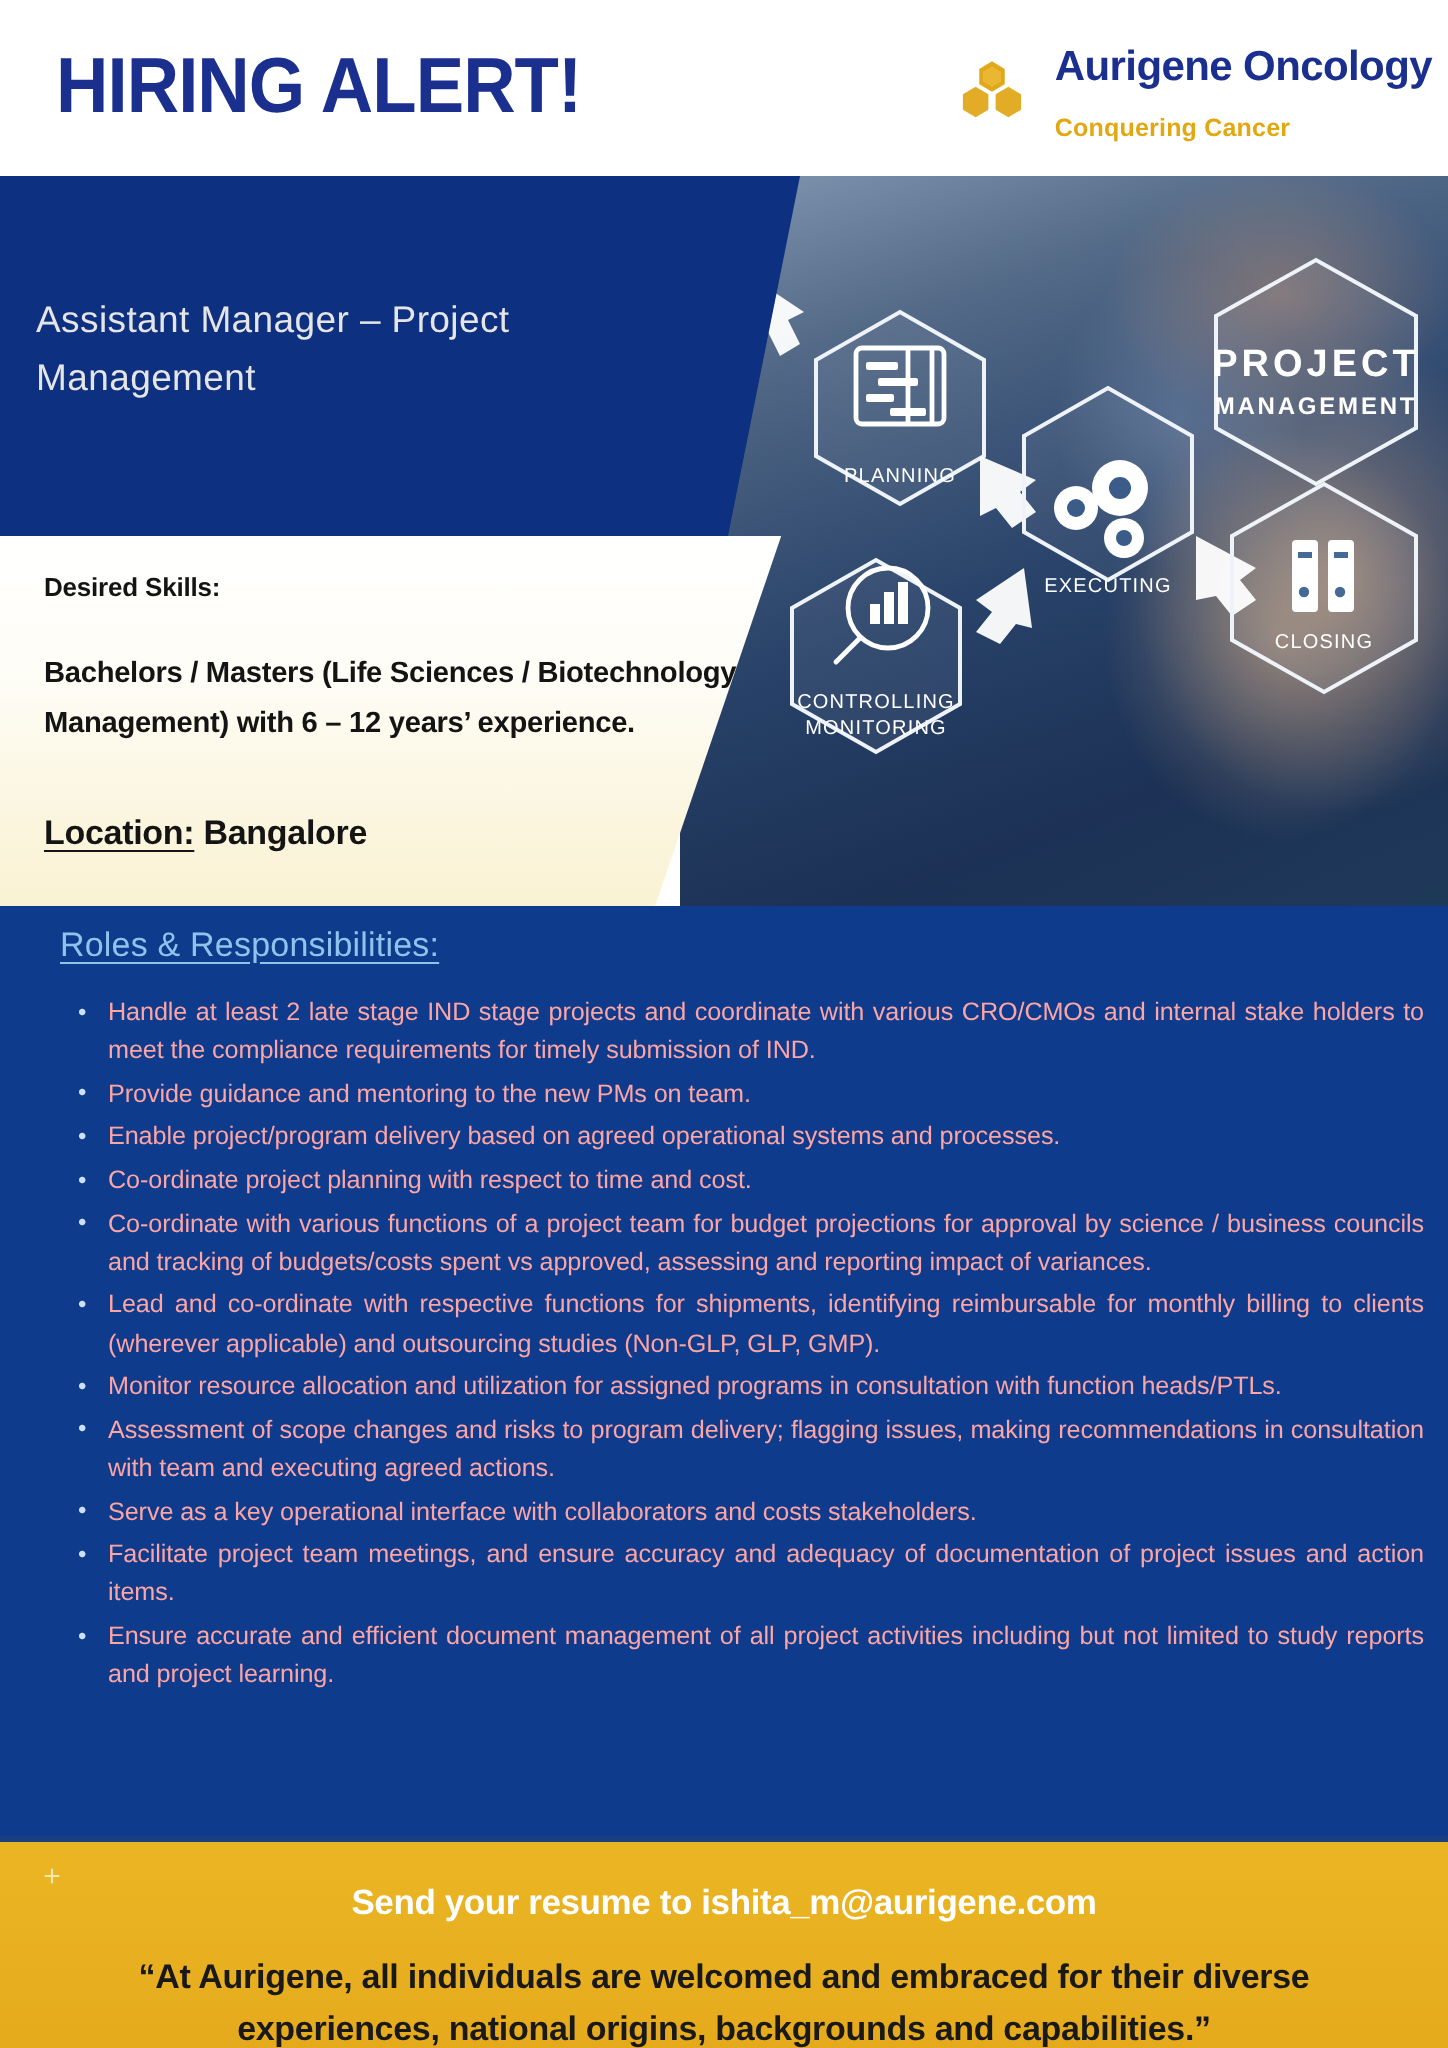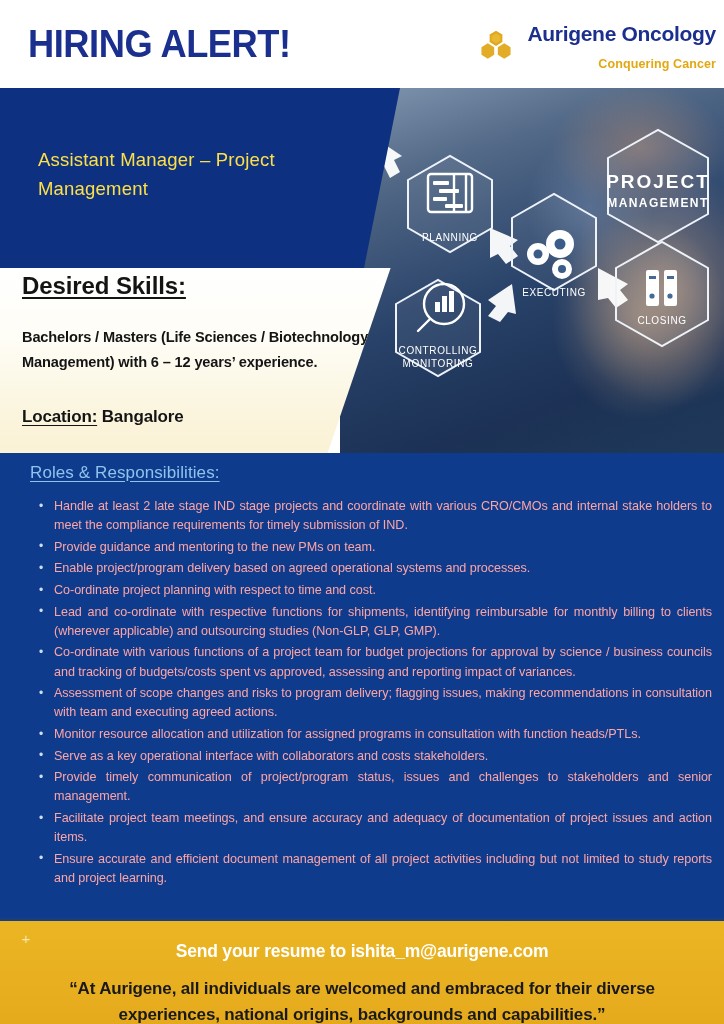--- a/index.html
+++ b/index.html
@@ -60,21 +60,20 @@
     letter-spacing: -0.3px;
     white-space: nowrap;
   }
   .logo-tag {
     font-size: 12.5px;
     font-weight: 700;
     color: #e3a811;
     letter-spacing: 0.1px;
     margin-top: 14px;
     white-space: nowrap;
-    text-align: right;
   }
 
   
   .hero {
     position: absolute;
     left: 0; top: 88px;
     width: 724px; height: 365px;
     overflow: hidden;
     background: #ffffff;
   }
@@ -102,44 +101,43 @@
   
   .title-block {
     position: absolute;
     left: 0; top: 0;
     width: 400px; height: 180px;
     background: #0d3080;
     clip-path: polygon(0 0, 100% 0, 91% 100%, 0 100%);
   }
   .job-title {
     position: absolute;
-    left: 38px; top: 57px;
+    left: 18px; top: 57px;
     width: 300px;
-    color: #fde047;
+    color: #e5e5e5;
     font-size: 18.5px;
     font-weight: 400;
     line-height: 1.58;
     letter-spacing: 0.2px;
   }
 
   
   .skills-block {
     position: absolute;
     left: 0; top: 180px;
     width: 420px; height: 185px;
     background: linear-gradient(to bottom, #ffffff 0%, #fefdf6 38%, #fbf5de 78%, #faf2d4 100%);
     clip-path: polygon(0 0, 93% 0, 78% 100%, 0 100%);
   }
   .skills-head {
     position: absolute;
-    left: 22px; top: 4px;
-    font-size: 24px;
+    left: 22px; top: 18px;
+    font-size: 13px;
     font-weight: 700;
     color: #141414;
-    text-decoration: underline;
     text-underline-offset: 3px;
     letter-spacing: -0.1px;
   }
   .skills-body {
     position: absolute;
     left: 22px; top: 57px;
     width: 372px;
     font-size: 14.6px;
     font-weight: 700;
     color: #141414;
@@ -373,26 +371,25 @@
     </div>
   </div>
 
   <div class="roles">
     <div class="roles-title">Roles &amp; Responsibilities:</div>
     <ul class="bullets" id="roles-list">
         <li>Handle at least 2 late stage IND stage projects and coordinate with various CRO/CMOs and internal stake holders to meet the compliance requirements for timely submission of IND.</li>
         <li>Provide guidance and mentoring to the new PMs on team.</li>
         <li>Enable project/program delivery based on agreed operational systems and processes.</li>
         <li>Co-ordinate project planning with respect to time and cost.</li>
+        <li>Co-ordinate with various functions of a project team for budget projections for approval by science / business councils and tracking of budgets/costs spent vs approved, assessing and reporting impact of variances.</li>
         <li>Lead and co-ordinate with respective functions for shipments, identifying reimbursable for monthly billing to clients (wherever applicable) and outsourcing studies (Non-GLP, GLP, GMP).</li>
-        <li>Co-ordinate with various functions of a project team for budget projections for approval by science / business councils and tracking of budgets/costs spent vs approved, assessing and reporting impact of variances.</li>
+        <li>Monitor resource allocation and utilization for assigned programs in consultation with function heads/PTLs.</li>
         <li>Assessment of scope changes and risks to program delivery; flagging issues, making recommendations in consultation with team and executing agreed actions.</li>
-        <li>Monitor resource allocation and utilization for assigned programs in consultation with function heads/PTLs.</li>
         <li>Serve as a key operational interface with collaborators and costs stakeholders.</li>
-        <li>Provide timely communication of project/program status, issues and challenges to stakeholders and senior management.</li>
         <li>Facilitate project team meetings, and ensure accuracy and adequacy of documentation of project issues and action items.</li>
         <li>Ensure accurate and efficient document management of all project activities including but not limited to study reports and project learning.</li>
       </ul>
   </div>
 
   <div class="footer">
     <div class="sparkle">+</div>
     <div class="send-line">Send your resume to ishita_m@aurigene.com</div>
     <div class="quote-line">“At Aurigene, all individuals are welcomed and embraced for their diverse experiences, national origins, backgrounds and capabilities.”</div>
   </div>

